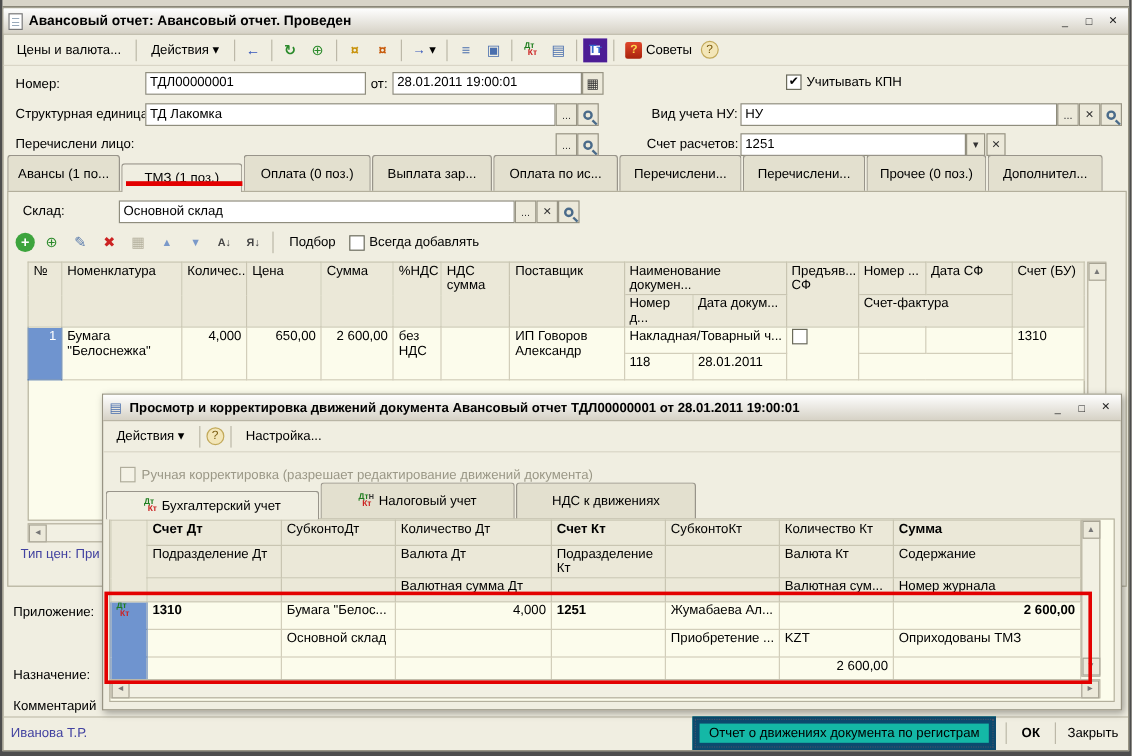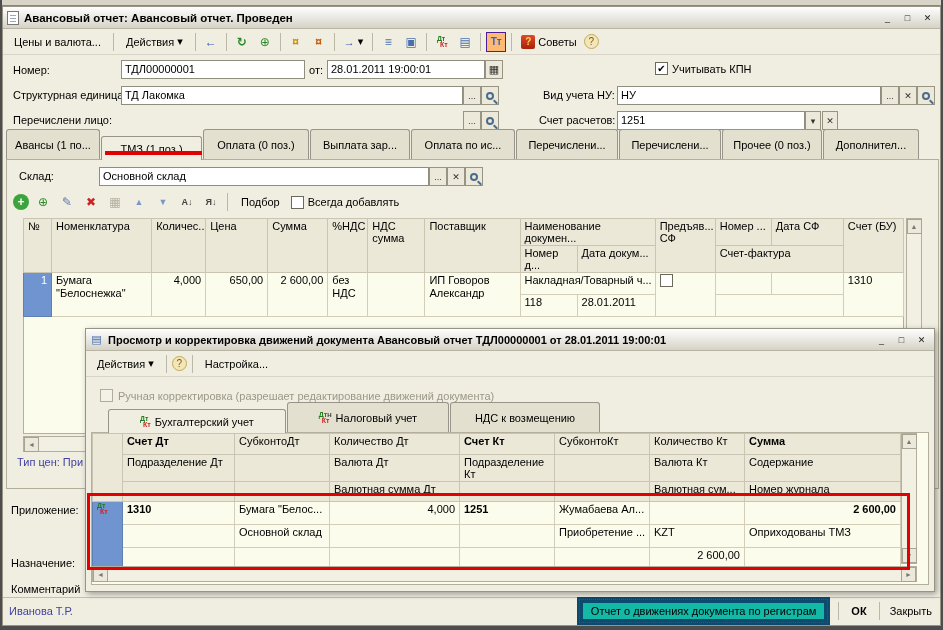--- a/index.html
+++ b/index.html
@@ -11,21 +11,21 @@
   .title-text{font-weight:bold;font-size:11.5px;white-space:nowrap;overflow:hidden;flex:1}
   .winbtns{display:flex;gap:3px}
   .winbtn{width:17px;height:14px;display:flex;align-items:center;justify-content:center;font-size:9px;color:#222;background:transparent}
   .docicon{width:12px;height:14px;background:#fff;border:1px solid #777;position:relative}
   .docicon:after{content:"";position:absolute;left:2px;right:2px;top:3px;height:7px;
     background:repeating-linear-gradient(#9ab 0 1px,transparent 1px 3px)}
   .toolbar{display:flex;align-items:center;gap:3px;padding:0 4px;height:26px;border-bottom:1px solid #d9d5c6}
   .tbtn{display:flex;align-items:center;gap:3px;padding:2px 6px;border:1px solid transparent;white-space:nowrap}
   .sep{width:1px;height:18px;background:#bcb8a8;margin:0 2px}
   .i{width:20px;height:20px;display:flex;align-items:center;justify-content:center;font-size:12px}
-  .i.pressed{border:1px solid #4c1d95;background:#fdba74}
+  .i.pressed{border:6px solid #4c1d95;background:#ffffff}
   .dtkt{display:flex;flex-direction:column;line-height:6px;font-size:7px;font-weight:bold;align-items:flex-start}
   .dtkt .g{color:#1e7d1e}.dtkt .r{color:#c22;margin-left:3px}.dtkt .n{color:#333;font-size:6px}
   .helpcirc{width:15px;height:15px;border-radius:50%;background:#f3e6b8;border:1px solid #c2a95a;display:flex;align-items:center;justify-content:center;font-size:10px;color:#7a5c10}
   .lbl{white-space:nowrap}
   .input{position:absolute;background:#fff;border:1px solid #8f8d7d;height:19px;line-height:17px;padding:0 3px;white-space:nowrap;overflow:hidden}
   .fbtn{position:absolute;width:18px;height:19px;background:#ECE9DA;border:1px solid #989484;display:flex;align-items:center;justify-content:center;font-size:9px;color:#333}
   .mag{width:8px;height:8px;border:2px solid #4a6b8a;border-radius:50%;position:relative}
   .mag:after{content:"";position:absolute;width:5px;height:2px;background:#4a6b8a;transform:rotate(45deg);left:5px;top:7px}
   .cb{width:13px;height:13px;background:#fff;border:1px solid #6a6a5a;display:inline-flex;align-items:center;justify-content:center;font-size:10px;line-height:10px}
   .cb.dis{border-color:#b0ad9c;background:#f4f2e6}
@@ -299,36 +299,36 @@
     <span class="tbtn">
         <span>Настройка...</span>
       </span>
   </div>
 
   <div class="abs" style="left:14px;top:60px;display:flex;align-items:center;gap:5px">
     <span class="cb dis"></span>
     <span class="lbl" style="color:#9b9887">Ручная корректировка (разрешает редактирование движений документа)</span>
   </div>
 
-  <div class="tabs" style="left:22px;top:78px;height:26px">
+  <div class="tabs" style="left:2px;top:78px;height:26px">
     <span class="tab active" style="width:178px">
       <span class="dtkt">
           <span class="g">Дт</span>
           <span class="r">Кт</span>
         </span>
       <span>Бухгалтерский учет</span>
     </span>
     <span class="tab" style="width:162px">
       <span class="dtkt">
           <span><span class="g">Дт</span><span class="n">Н</span></span>
           <span class="r">Кт</span>
         </span>
       <span>Налоговый учет</span>
     </span>
-    <span class="tab" style="width:150px">НДС к возмещению</span>
+    <span class="tab" style="width:150px">НДС к движениях</span>
   </div>
 
   <div class="groupbox" style="left:5px;top:103px;width:838px;height:153px;background:#FCFCEC"></div>
   <table class="grid abs" style="left:6px;top:104px;width:808px">
     <colgroup>
       <col style="width:30px">
         <col style="width:112px">
         <col style="width:95px">
         <col style="width:130px">
       <col style="width:95px">

